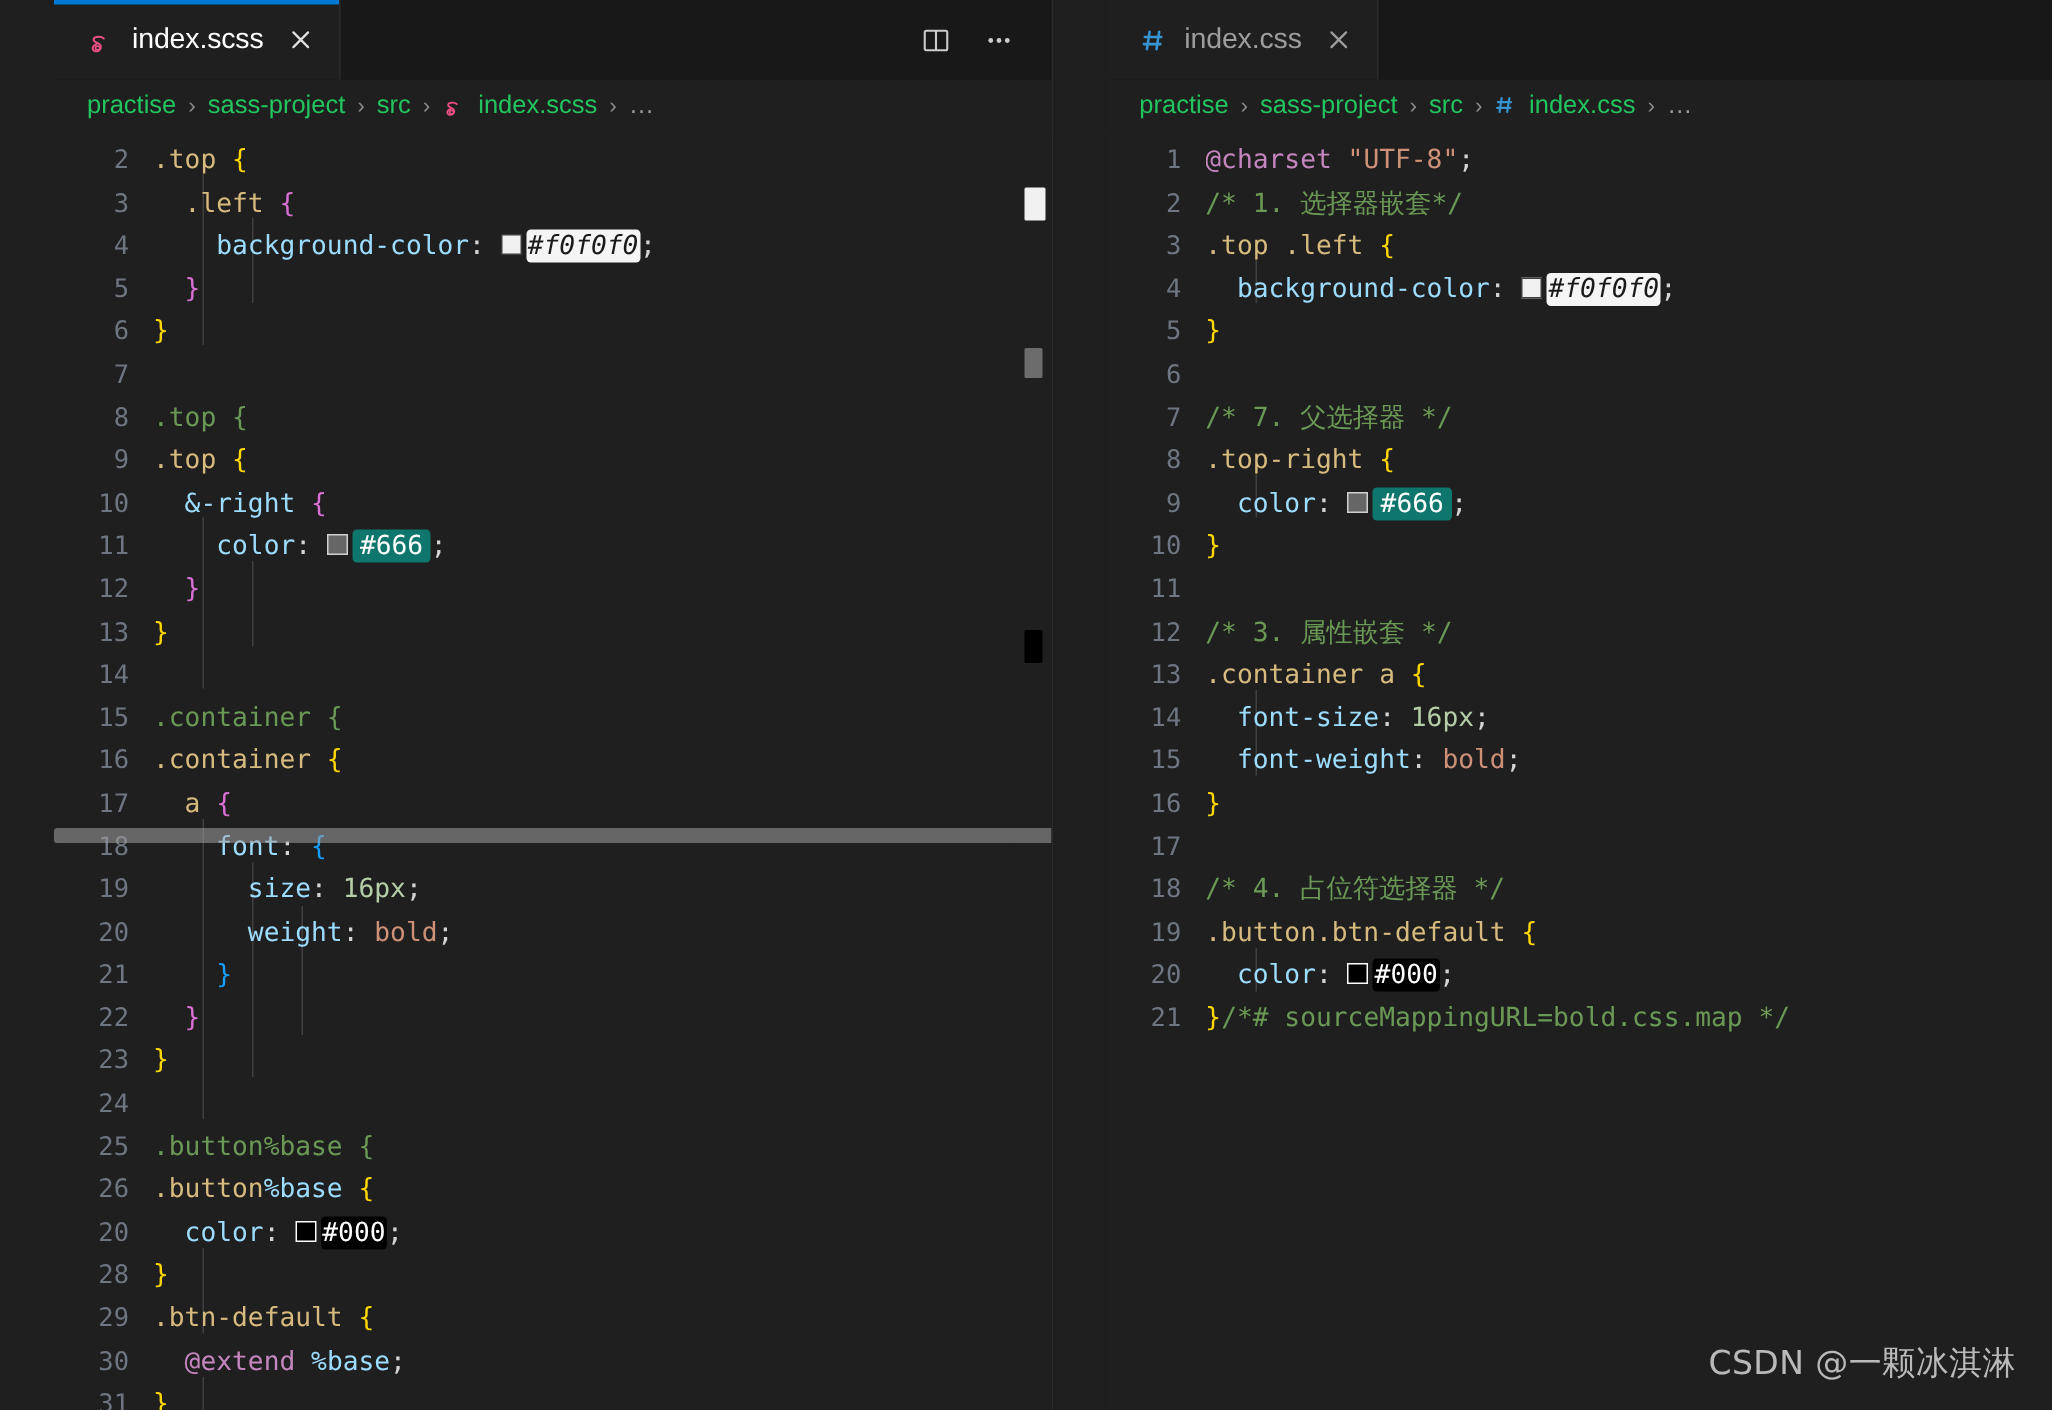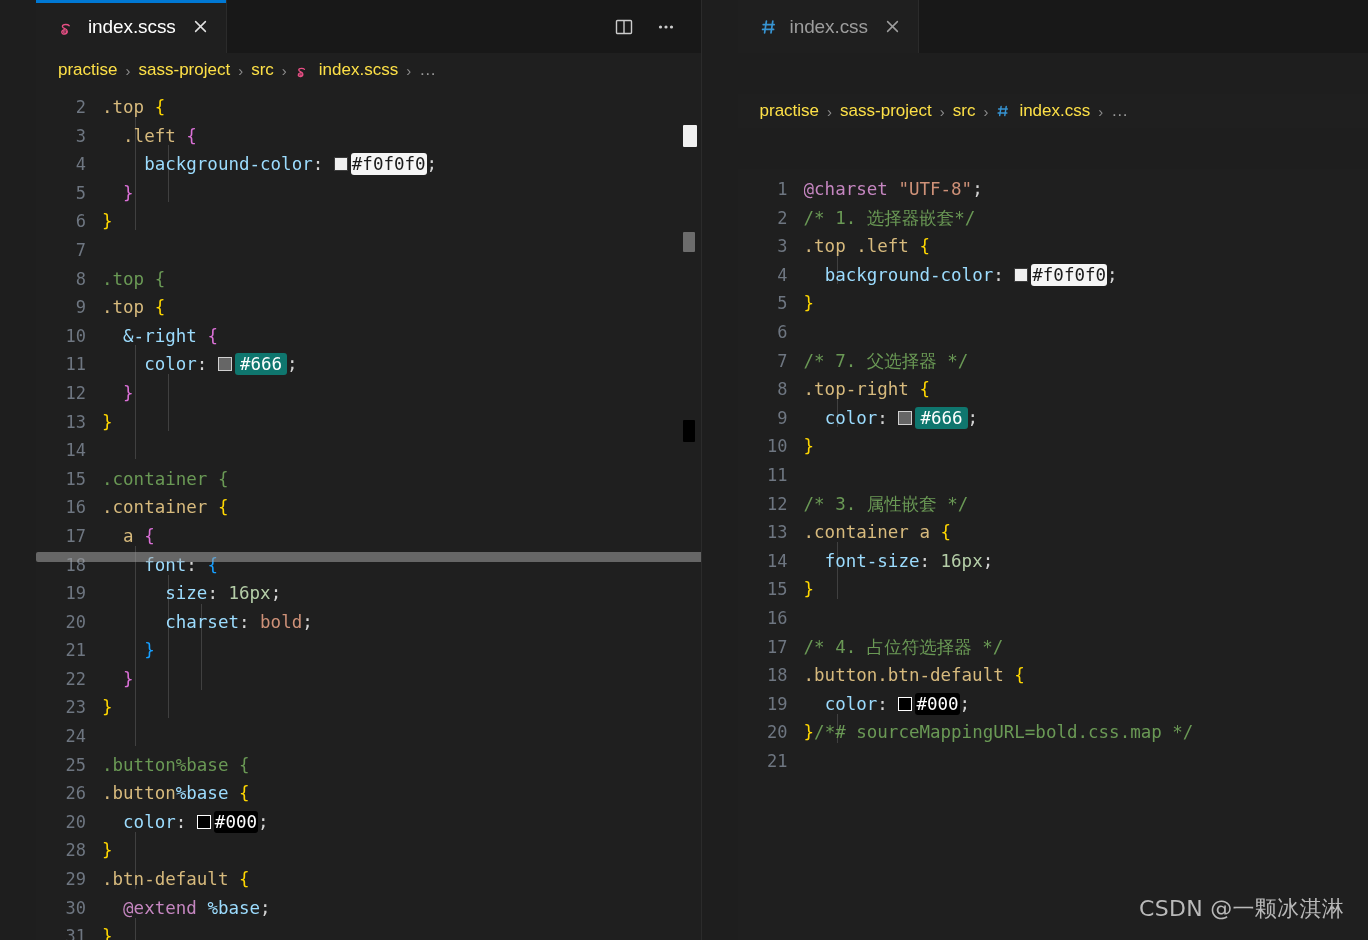--- a/index.html
+++ b/index.html
@@ -28,21 +28,21 @@
   .editor-group {
     position: relative;
     height: 940px;
     display: flex;
     flex-direction: column;
     background: #1e1e1e;
     overflow: hidden;
     margin-left: 36px;
   }
   .group-left  { width: 702px; border-right: 1px solid #2b2b2b; }
-  .group-right { width: 666px; gap: 41px; }
+  .group-right { width: 666px; }
 
   
   .tabbar {
     position: relative;
     height: 53px;
     background: #181818;
     display: flex;
     flex-direction: row;
     align-items: stretch;
     flex: none;
@@ -127,21 +127,21 @@
     flex-direction: row;
     align-items: center;
     padding-left: 22px;
     background: #1f1f1f;
     font-size: 17px;
     color: #a9a9a9;
     white-space: nowrap;
     overflow: hidden;
   }
   .crumb {
-    color: #fde047;
+    color: #22c55e;
     display: inline-flex;
     align-items: center;
   }
   .crumb.dim { color: #9a9a9a; }
   .crumb-sep {
     color: #8c8c8c;
     margin: 0 8px;
     font-size: 15px;
   }
   .crumb-icon {
@@ -220,20 +220,21 @@
     vertical-align: -1px;
     margin-right: 3px;
     box-sizing: border-box;
   }
   
   .chip-light {
     background: #f5f5f5;
     color: #1a1a1a;
     border-radius: 3px;
     padding: 1px 1px;
+    font-style: italic;
   }
   .chip-gray {
     background: #0f766e;
     color: #ffffff;
     border-radius: 3px;
     padding: 1px 5px;
   }
   .chip-dark {
     background: #000000;
     color: #ffffff;
@@ -409,21 +410,21 @@
           <div class="line">  <span class="t-amp">&amp;-right</span> <span class="b-p">{</span></div>
           <div class="line">    <span class="t-prop">color</span><span class="t-plain">:</span> <span class="swatch" style="background:#666666;border:1px solid #d0d0d0;"></span><span class="chip-gray">#666</span><span class="t-plain">;</span></div>
           <div class="line">  <span class="b-p">}</span></div>
           <div class="line"><span class="b-y">}</span></div>
           <div class="line"> </div>
           <div class="line"><span class="t-cmt">.container {</span></div>
           <div class="line"><span class="t-sel">.container</span> <span class="b-y">{</span></div>
           <div class="line">  <span class="t-sel">a</span> <span class="b-p">{</span></div>
           <div class="line">    <span class="t-prop">font</span><span class="t-plain">:</span> <span class="b-b">{</span></div>
           <div class="line">      <span class="t-prop">size</span><span class="t-plain">:</span> <span class="t-num">16px</span><span class="t-plain">;</span></div>
-          <div class="line">      <span class="t-prop">charset</span><span class="t-plain">:</span> <span class="t-val">bold</span><span class="t-plain">;</span></div>
+          <div class="line">      <span class="t-prop">weight</span><span class="t-plain">:</span> <span class="t-val">bold</span><span class="t-plain">;</span></div>
           <div class="line">    <span class="b-b">}</span></div>
           <div class="line">  <span class="b-p">}</span></div>
           <div class="line"><span class="b-y">}</span></div>
           <div class="line"> </div>
           <div class="line"><span class="t-cmt">.button%base {</span></div>
           <div class="line"><span class="t-sel">.button</span><span class="t-ph">%base</span> <span class="b-y">{</span></div>
           <div class="line">  <span class="t-prop">color</span><span class="t-plain">:</span> <span class="swatch" style="background:#000000;border:1px solid #ffffff;"></span><span class="chip-dark">#000</span><span class="t-plain">;</span></div>
           <div class="line"><span class="b-y">}</span></div>
           <div class="line"><span class="t-sel">.btn-default</span> <span class="b-y">{</span></div>
           <div class="line">  <span class="t-at">@extend</span> <span class="t-ph">%base</span><span class="t-plain">;</span></div>
@@ -519,20 +520,21 @@
           <div class="line"><span class="b-y">}</span></div>
           <div class="line"> </div>
           <div class="line"><span class="t-cmt">/* 7. 父选择器 */</span></div>
           <div class="line"><span class="t-sel">.top-right</span> <span class="b-y">{</span></div>
           <div class="line">  <span class="t-prop">color</span><span class="t-plain">:</span> <span class="swatch" style="background:#666666;border:1px solid #d0d0d0;"></span><span class="chip-gray">#666</span><span class="t-plain">;</span></div>
           <div class="line"><span class="b-y">}</span></div>
           <div class="line"> </div>
           <div class="line"><span class="t-cmt">/* 3. 属性嵌套 */</span></div>
           <div class="line"><span class="t-sel">.container a</span> <span class="b-y">{</span></div>
           <div class="line">  <span class="t-prop">font-size</span><span class="t-plain">:</span> <span class="t-num">16px</span><span class="t-plain">;</span></div>
+          <div class="line">  <span class="t-prop">font-weight</span><span class="t-plain">:</span> <span class="t-val">bold</span><span class="t-plain">;</span></div>
           <div class="line"><span class="b-y">}</span></div>
           <div class="line"> </div>
           <div class="line"><span class="t-cmt">/* 4. 占位符选择器 */</span></div>
           <div class="line"><span class="t-sel">.button.btn-default</span> <span class="b-y">{</span></div>
           <div class="line">  <span class="t-prop">color</span><span class="t-plain">:</span> <span class="swatch" style="background:#000000;border:1px solid #ffffff;"></span><span class="chip-dark">#000</span><span class="t-plain">;</span></div>
           <div class="line"><span class="b-y">}</span><span class="t-cmt">/*# sourceMappingURL=bold.css.map */</span></div>
         </div>
       </div>
 
       <div class="minimap"></div>

